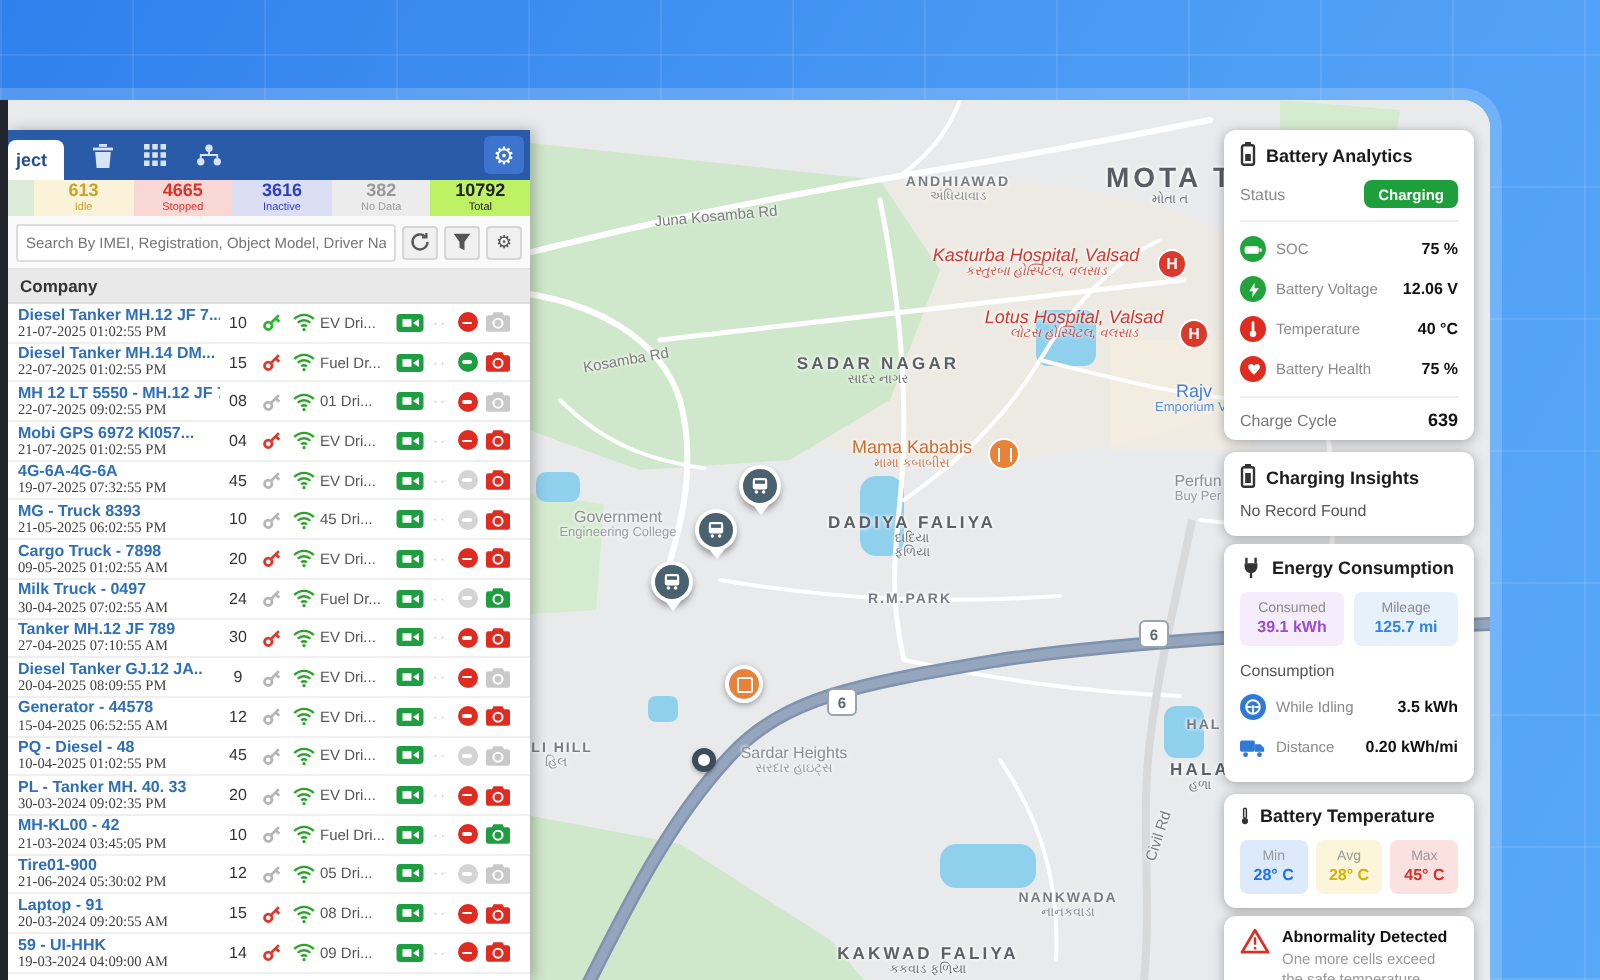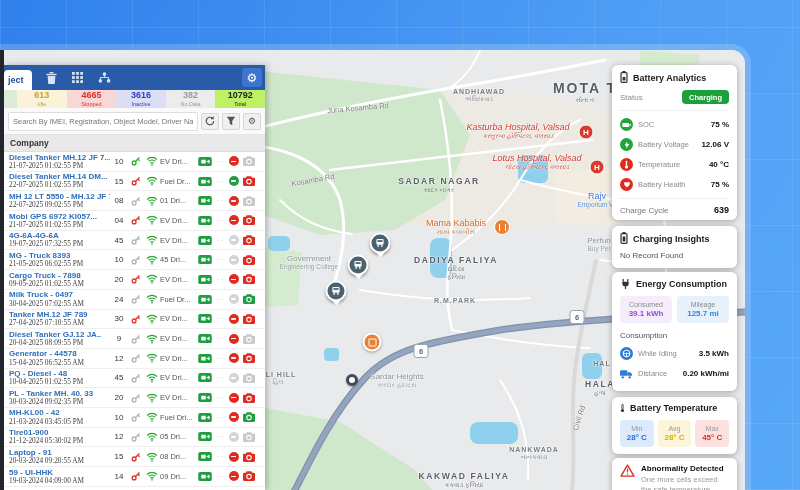--- a/index.html
+++ b/index.html
@@ -918,21 +918,21 @@
               <svg class="rcam" viewBox="0 0 16 13">
                 <path d="M5 0h6l1 2h2.5A1.5 1.5 0 0 1 16 3.5v8A1.5 1.5 0 0 1 14.5 13h-13A1.5 1.5 0 0 1 0 11.5v-8A1.5 1.5 0 0 1 1.5 2H4z" fill="currentColor"></path>
                 <circle cx="8" cy="7.3" r="3" fill="none" stroke="#fff" stroke-width="1.4"></circle>
               </svg>
             </span>
   </div>
 
   <div class="vrow">
     <div class="ncol">
       <div class="rname">Tire01-900</div>
-      <div class="rdate">21-12-2024 05:30:02 PM</div>
+      <div class="rdate">21-06-2024 05:30:02 PM</div>
     </div>
     <div class="rcount">12</div>
     <span class="rkey k-gray">
               <svg viewBox="0 0 16 16" fill="none" stroke="currentColor" stroke-width="2.2">
                 <circle cx="5" cy="11" r="3"></circle>
                 <path d="M7.6 8.4 L13.5 2.5 M11 5 L13.8 7.8"></path>
               </svg>
             </span>
     <span class="rwifi">
               <svg viewBox="0 0 16 13" fill="none" stroke="currentColor" stroke-width="1.6">

